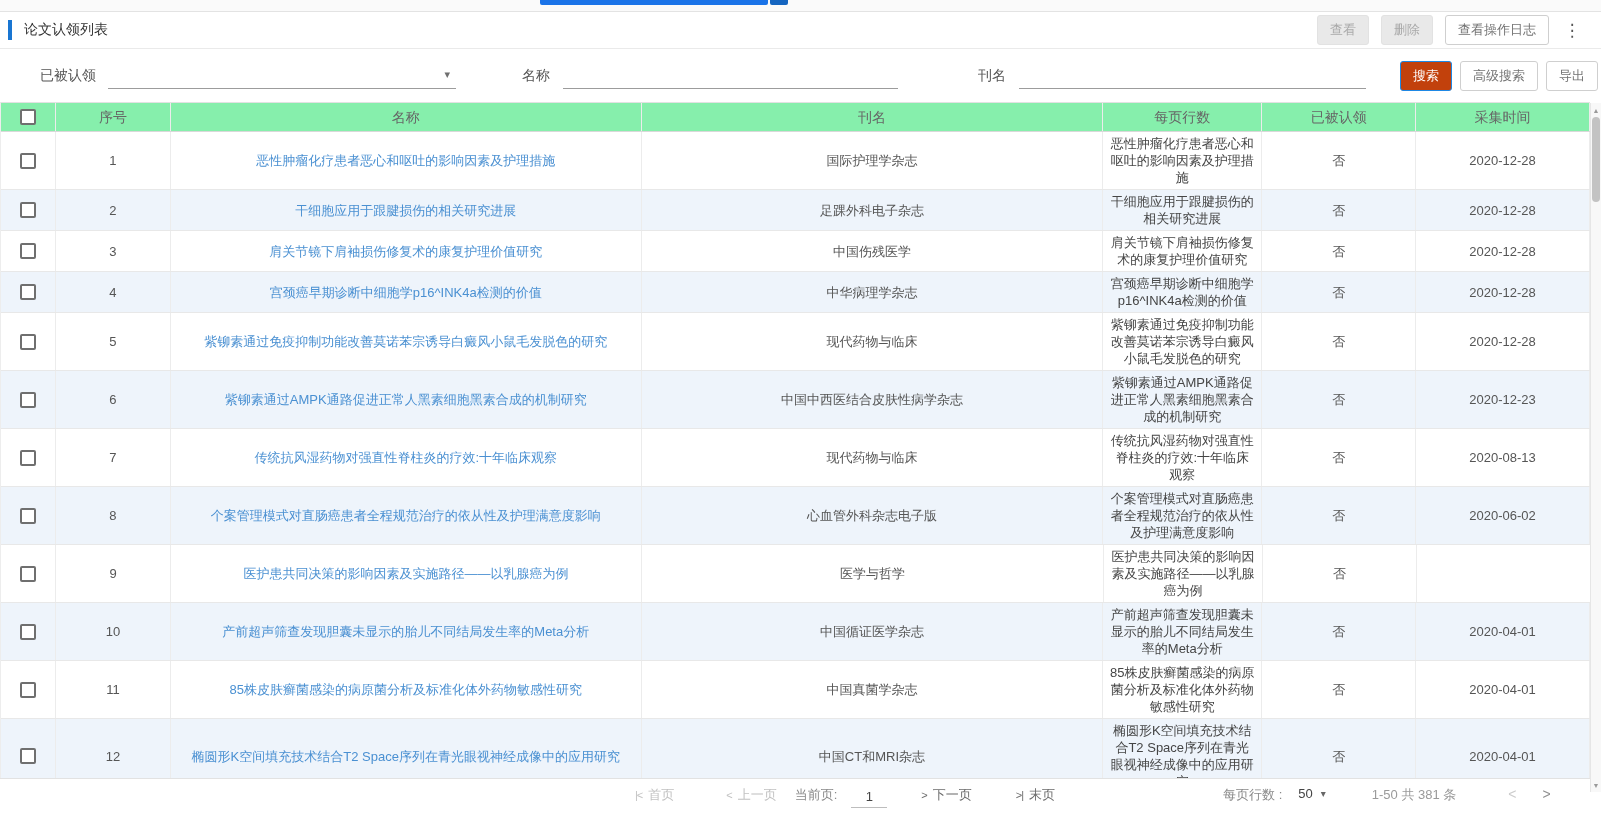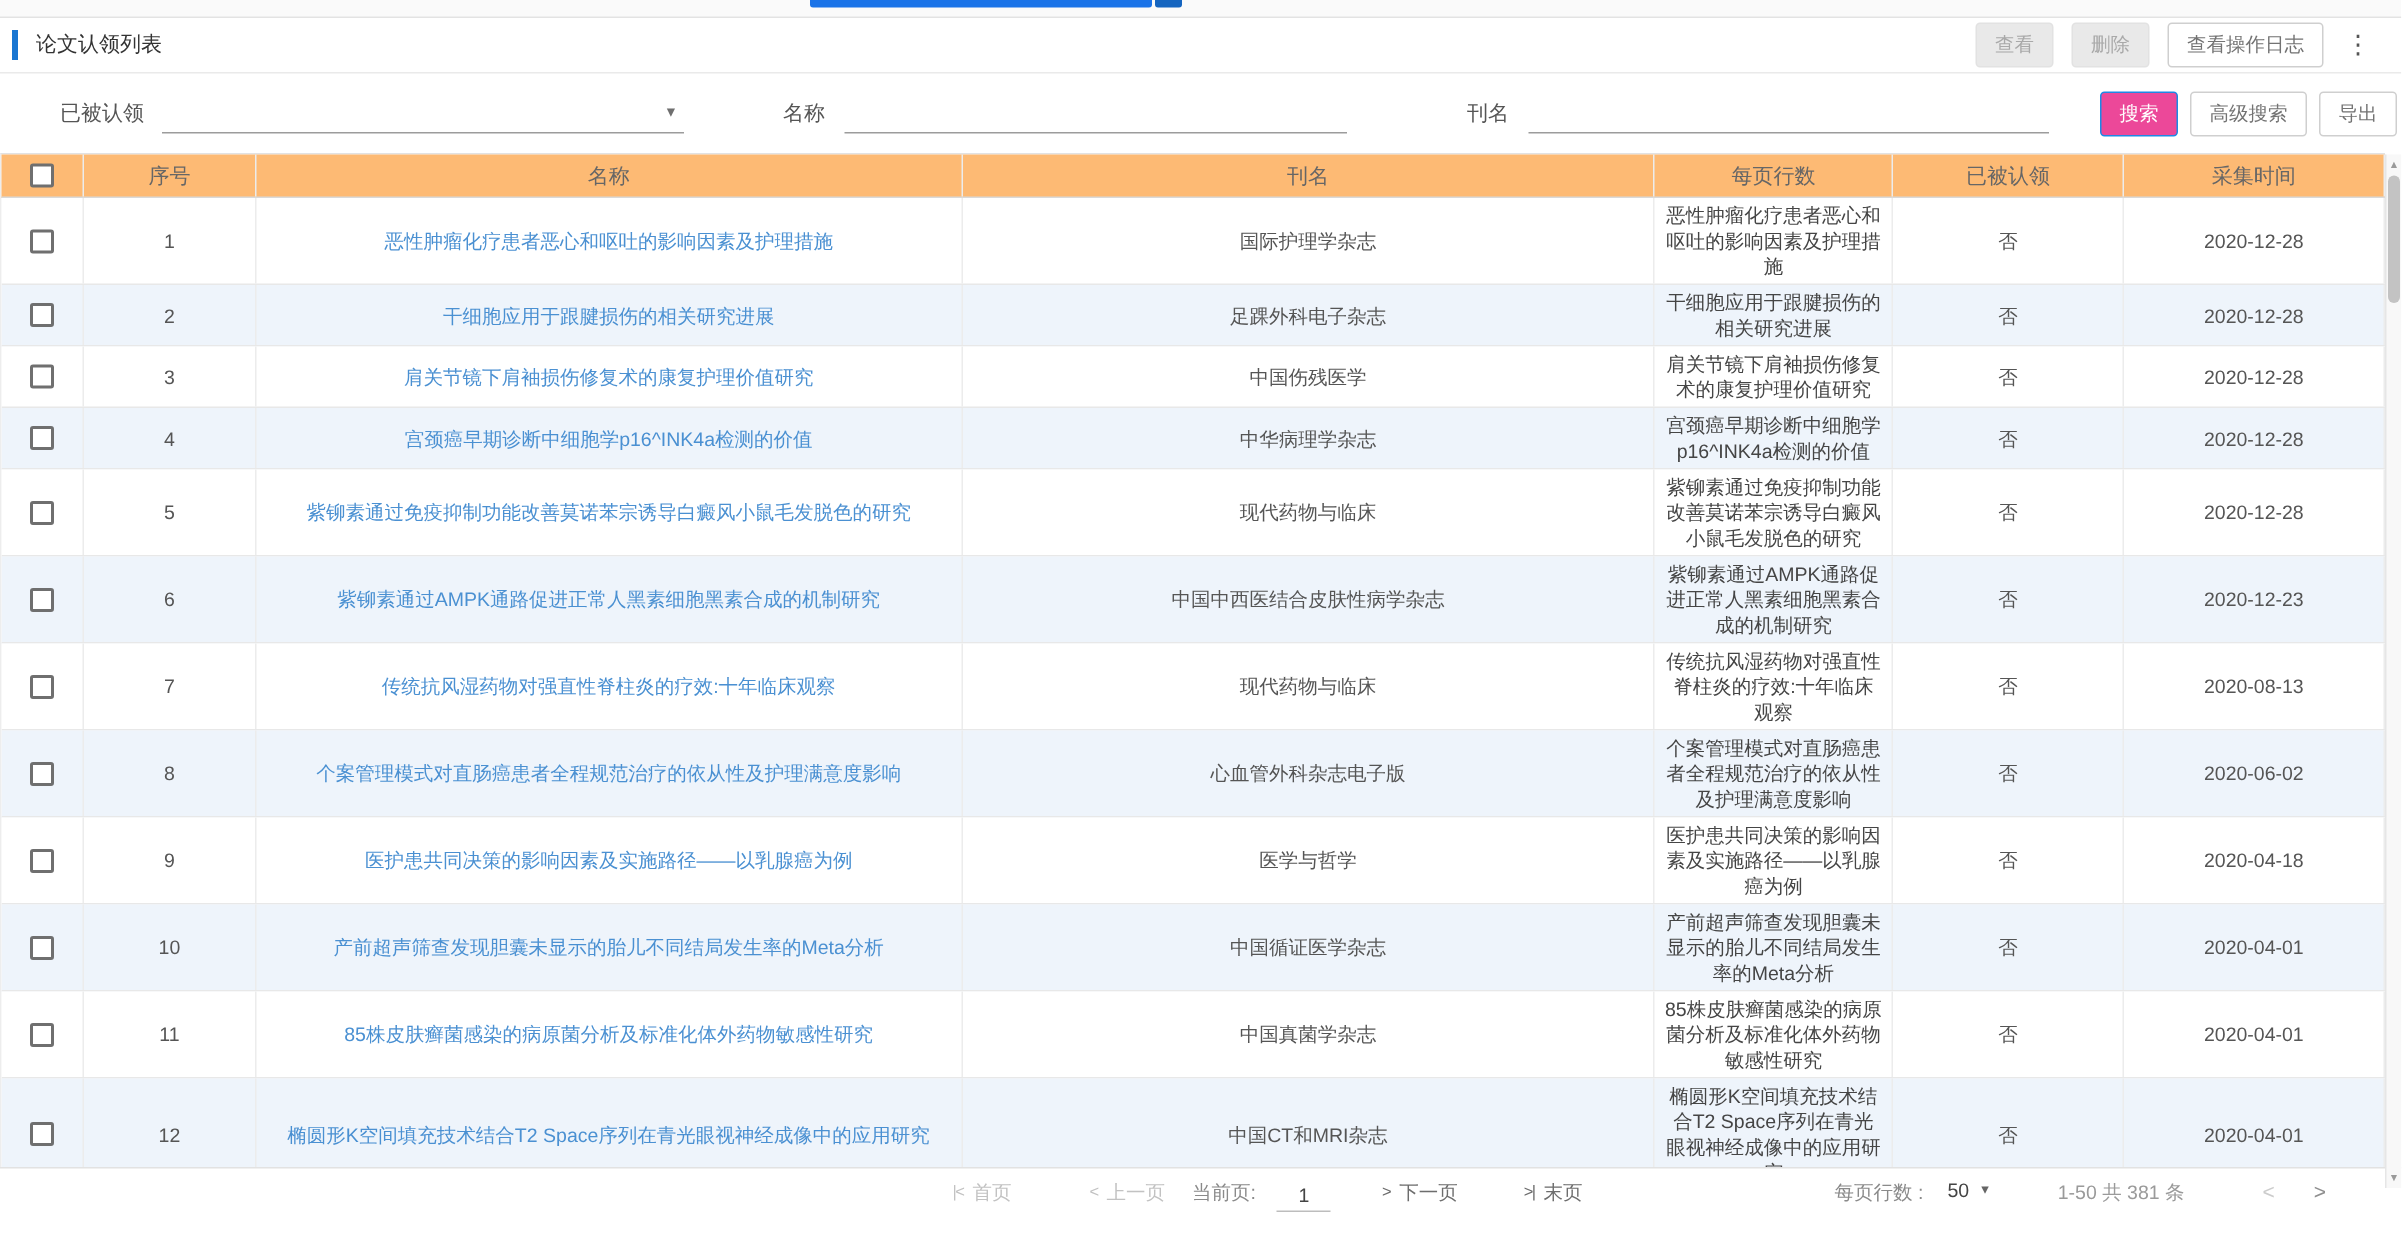--- a/index.html
+++ b/index.html
@@ -13,38 +13,38 @@
   .tab-accent { position:absolute; top:0; left:540px; width:228px; height:5px; background:#1a73e8; border-radius:0 0 2px 2px; }
   .tab-accent-end { position:absolute; top:0; left:770px; width:18px; height:5px; background:#1565c0; }
   
   .title-bar { height:37px; display:flex; align-items:center; border-bottom:1px solid #eaeaea; padding:0 20px 0 8px; }
   .accent-bar { width:4px; height:20px; background:#1976d2; margin-right:12px; }
   .page-title { font-size:14px; color:#333; }
   .title-spacer { flex:1; }
   .btn { font-size:13px; padding:5px 12px; border-radius:3px; border:1px solid #cfcfcf;
          background:#fff; color:#737373; margin-left:12px; cursor:pointer; white-space:nowrap; }
   .btn.disabled { background:#e9e9e9; color:#a9a9a9; border-color:#e2e2e2; cursor:default; }
-  .btn.primary { background:#ec4899; border-color:#1e88e5; color:#fff; }
+  .btn.primary { background:#c2410c; border-color:#1e88e5; color:#fff; }
   .more-dots { margin-left:14px; font-size:17px; color:#555; width:18px; text-align:center; cursor:pointer; letter-spacing:0; }
   
   .search-row { height:53px; display:flex; align-items:center; }
   .field-label { font-size:14px; color:#555; white-space:nowrap; }
   .lbl-claimed { margin-left:40px; }
   .lbl-name { margin-left:66px; }
   .lbl-journal { margin-left:80px; }
   .u-select { position:relative; width:348px; height:26px; border-bottom:1px solid #9c9c9c; margin-left:12px; cursor:pointer; }
   .u-select .arrow { position:absolute; right:6px; top:5px; font-size:11px; color:#6f6f6f; }
   .u-input { width:335px; height:26px; border:none; border-bottom:1px solid #9c9c9c; margin-left:13px;
              background:transparent; font-size:14px; font-family:inherit; outline:none; }
   .u-input.journal { width:347px; }
   .search-btns { display:flex; align-items:center; margin-left:26px; }
   .search-btns .btn { margin-left:8px; }
   
   .table-wrap { width:1590px; border-top:1px solid #e2e2e2; border-left:1px solid #ededed; }
-  .thead { display:flex; height:29px; background:#fdba74; border-bottom:1px solid #d9d9d9; }
+  .thead { display:flex; height:29px; background:#86efac; border-bottom:1px solid #d9d9d9; }
   .thead .cell { font-size:14px; color:#666; }
   .cell { display:flex; align-items:center; justify-content:center; text-align:center;
           padding:3px 6px; border-right:1px solid #ececec; line-height:17px; }
   .c-check{ width:55px; } .c-no{ width:115px; } .c-name{ width:471px; } .c-journal{ width:462px; }
   .c-article{ width:159px; } .c-claimed{ width:154px; } .c-date{ width:174px; }
   .tbody { height:647px; overflow:hidden; }
   .trow { display:flex; min-height:38px; background:#fff; border-bottom:1px solid #e8e8e8; }
   .trow.alt { background:#eef4fb; }
   .trow .cell { font-size:13px; color:#555; }
   .trow .c-name { color:#4a90d2; cursor:pointer; }
@@ -225,21 +225,20 @@
 
     <div class="trow">
       <div class="cell c-check">
         <span class="checkbox"></span>
       </div>
       <div class="cell c-no">9</div>
       <div class="cell c-name">医护患共同决策的影响因素及实施路径——以乳腺癌为例</div>
       <div class="cell c-journal">医学与哲学</div>
       <div class="cell c-article">医护患共同决策的影响因素及实施路径——以乳腺癌为例</div>
       <div class="cell c-claimed">否</div>
-      <div class="cell c-date">2020-04-18</div>
     </div>
 
     <div class="trow alt">
       <div class="cell c-check">
         <span class="checkbox"></span>
       </div>
       <div class="cell c-no">10</div>
       <div class="cell c-name">产前超声筛查发现胆囊未显示的胎儿不同结局发生率的Meta分析</div>
       <div class="cell c-journal">中国循证医学杂志</div>
       <div class="cell c-article">产前超声筛查发现胆囊未显示的胎儿不同结局发生率的Meta分析</div>

